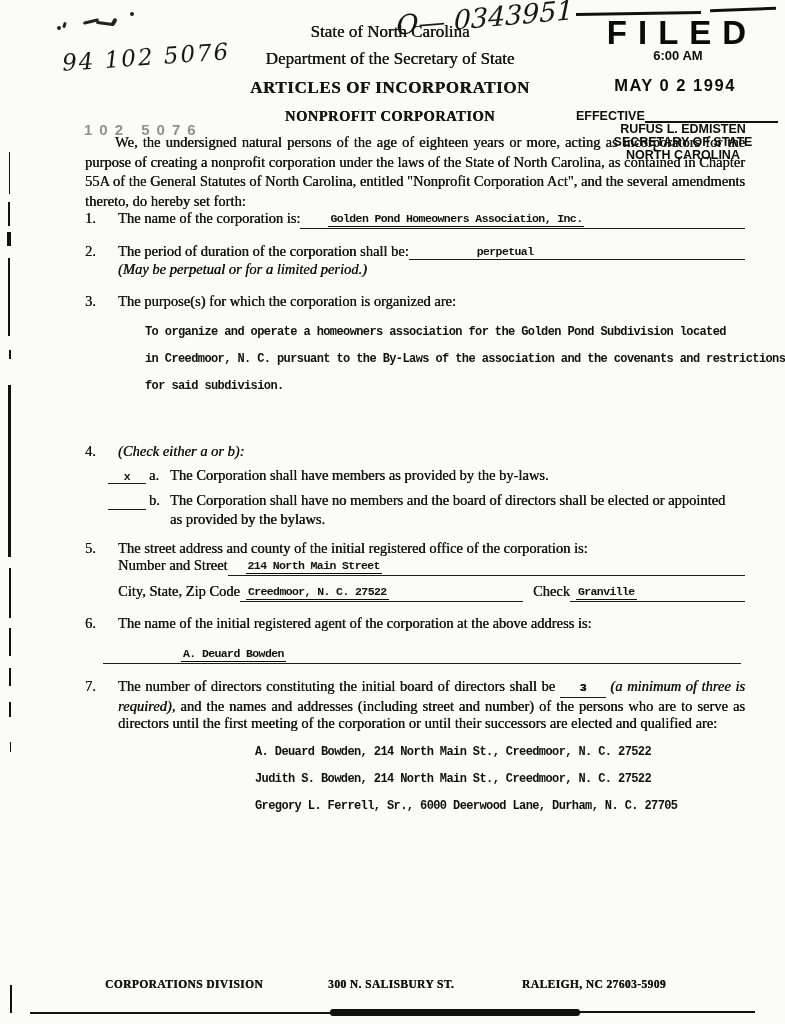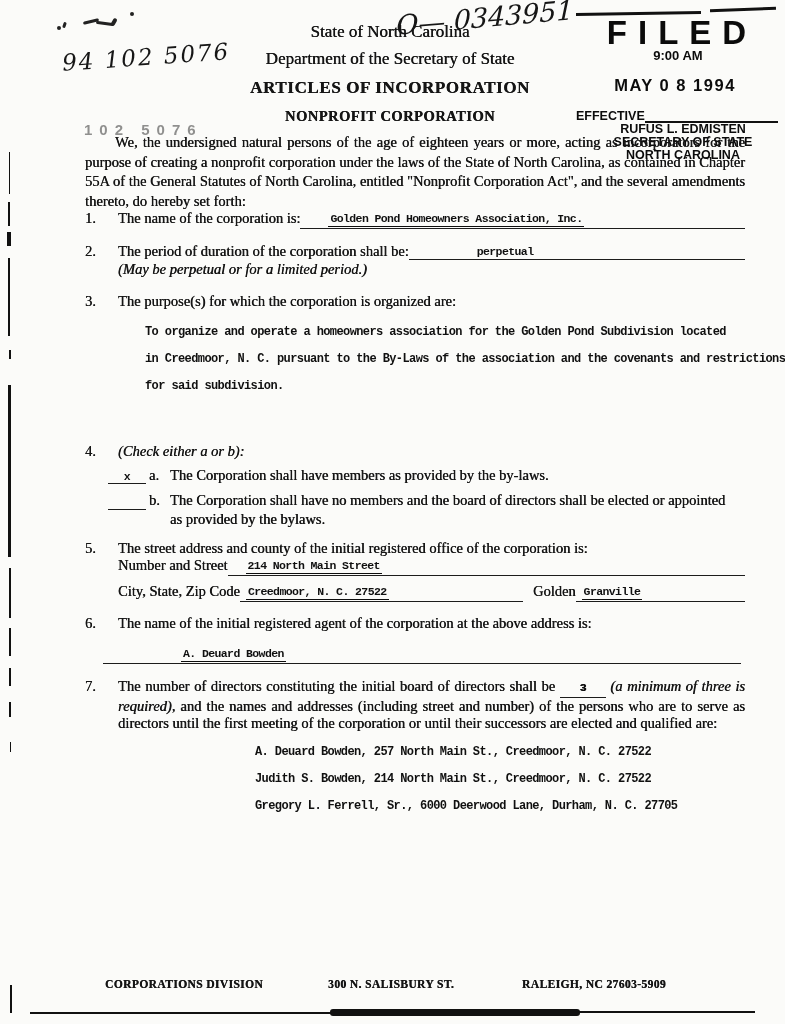--- a/index.html
+++ b/index.html
@@ -103,22 +103,22 @@
     <div class="hdr-line1 form-text">State of North Carolina</div>
     <div class="hdr-line2 form-text">Department of the Secretary of State</div>
     <div class="hdr-line3 form-text">ARTICLES OF INCORPORATION</div>
     <div class="hdr-line4 form-text">NONPROFIT CORPORATION</div>
   </div>
 
   <div class="filed-box">
     <div class="seg" style="left:8px;top:8px;width:125px;height:3px;transform:rotate(-1deg);"></div>
     <div class="seg" style="left:142px;top:4px;width:66px;height:3px;transform:rotate(-2deg);"></div>
     <div class="stamp filed-word" style="margin-top:10px;">FILED</div>
-    <div class="stamp filed-time">9:00 AM</div>
-    <div class="stamp filed-date">MAY 0 8 1994</div>
+    <div class="stamp filed-time">6:00 AM</div>
+    <div class="stamp filed-date">MAY 0 2 1994</div>
     <div class="stamp filed-eff">
       <span style="margin-left:8px;">EFFECTIVE</span>
       <span class="eff-line"></span>
     </div>
     <div class="stamp filed-officer">
       <div>RUFUS L. EDMISTEN</div>
       <div>SECRETARY OF STATE</div>
       <div>NORTH CAROLINA</div>
     </div>
   </div>
@@ -194,21 +194,21 @@
           <span class="fill-label form-text">Number and Street</span>
           <span class="fill-blank blank">
             <span class="typed typed-on-line" style="margin-left:18px;">214 North Main Street</span>
           </span>
         </div>
         <div class="fillrow" style="margin-top:7px;">
           <span class="fill-label form-text">City, State, Zip Code</span>
           <span class="fill-blank blank" style="flex:0 0 283px;">
             <span class="typed typed-on-line" style="margin-left:6px;">Creedmoor, N. C. 27522</span>
           </span>
-          <span class="fill-label form-text" style="padding-left:10px;">Golden</span>
+          <span class="fill-label form-text" style="padding-left:10px;">Check</span>
           <span class="fill-blank blank">
             <span class="typed typed-on-line" style="margin-left:6px;">Granville</span>
           </span>
         </div>
       </div>
     </div>
   </div>
 
   <div class="sec" style="top:615px;">
     <div class="row">
@@ -225,21 +225,21 @@
   <div class="sec" style="top:678px;">
     <div class="row">
       <span class="num form-text">7.</span>
       <div style="flex:1;">
         <div class="form-text" style="line-height:17.5px;text-align:justify;">
           <span>The number of directors constituting the initial board of directors shall be</span>
           <span class="blank typed" style="display:inline-block;width:46px;text-align:center;">3</span>
           <span class="note">(a minimum of three is required)</span><span>, and the names and addresses (including street and number) of the persons who are to serve as directors until the first meeting of the corporation or until their successors are elected and qualified are:</span>
         </div>
         <div class="typed" style="margin-top:6px;font-size:12px;">
-          <div class="dir-line">A. Deuard Bowden, 257 North Main St., Creedmoor, N. C. 27522</div>
+          <div class="dir-line">A. Deuard Bowden, 214 North Main St., Creedmoor, N. C. 27522</div>
           <div class="dir-line">Judith S. Bowden, 214 North Main St., Creedmoor, N. C. 27522</div>
           <div class="dir-line">Gregory L. Ferrell, Sr., 6000 Deerwood Lane, Durham, N. C. 27705</div>
         </div>
       </div>
     </div>
   </div>
 
   <div class="footer form-text">
     <span style="left:105px;">CORPORATIONS DIVISION</span>
     <span style="left:328px;">300 N. SALISBURY ST.</span>

